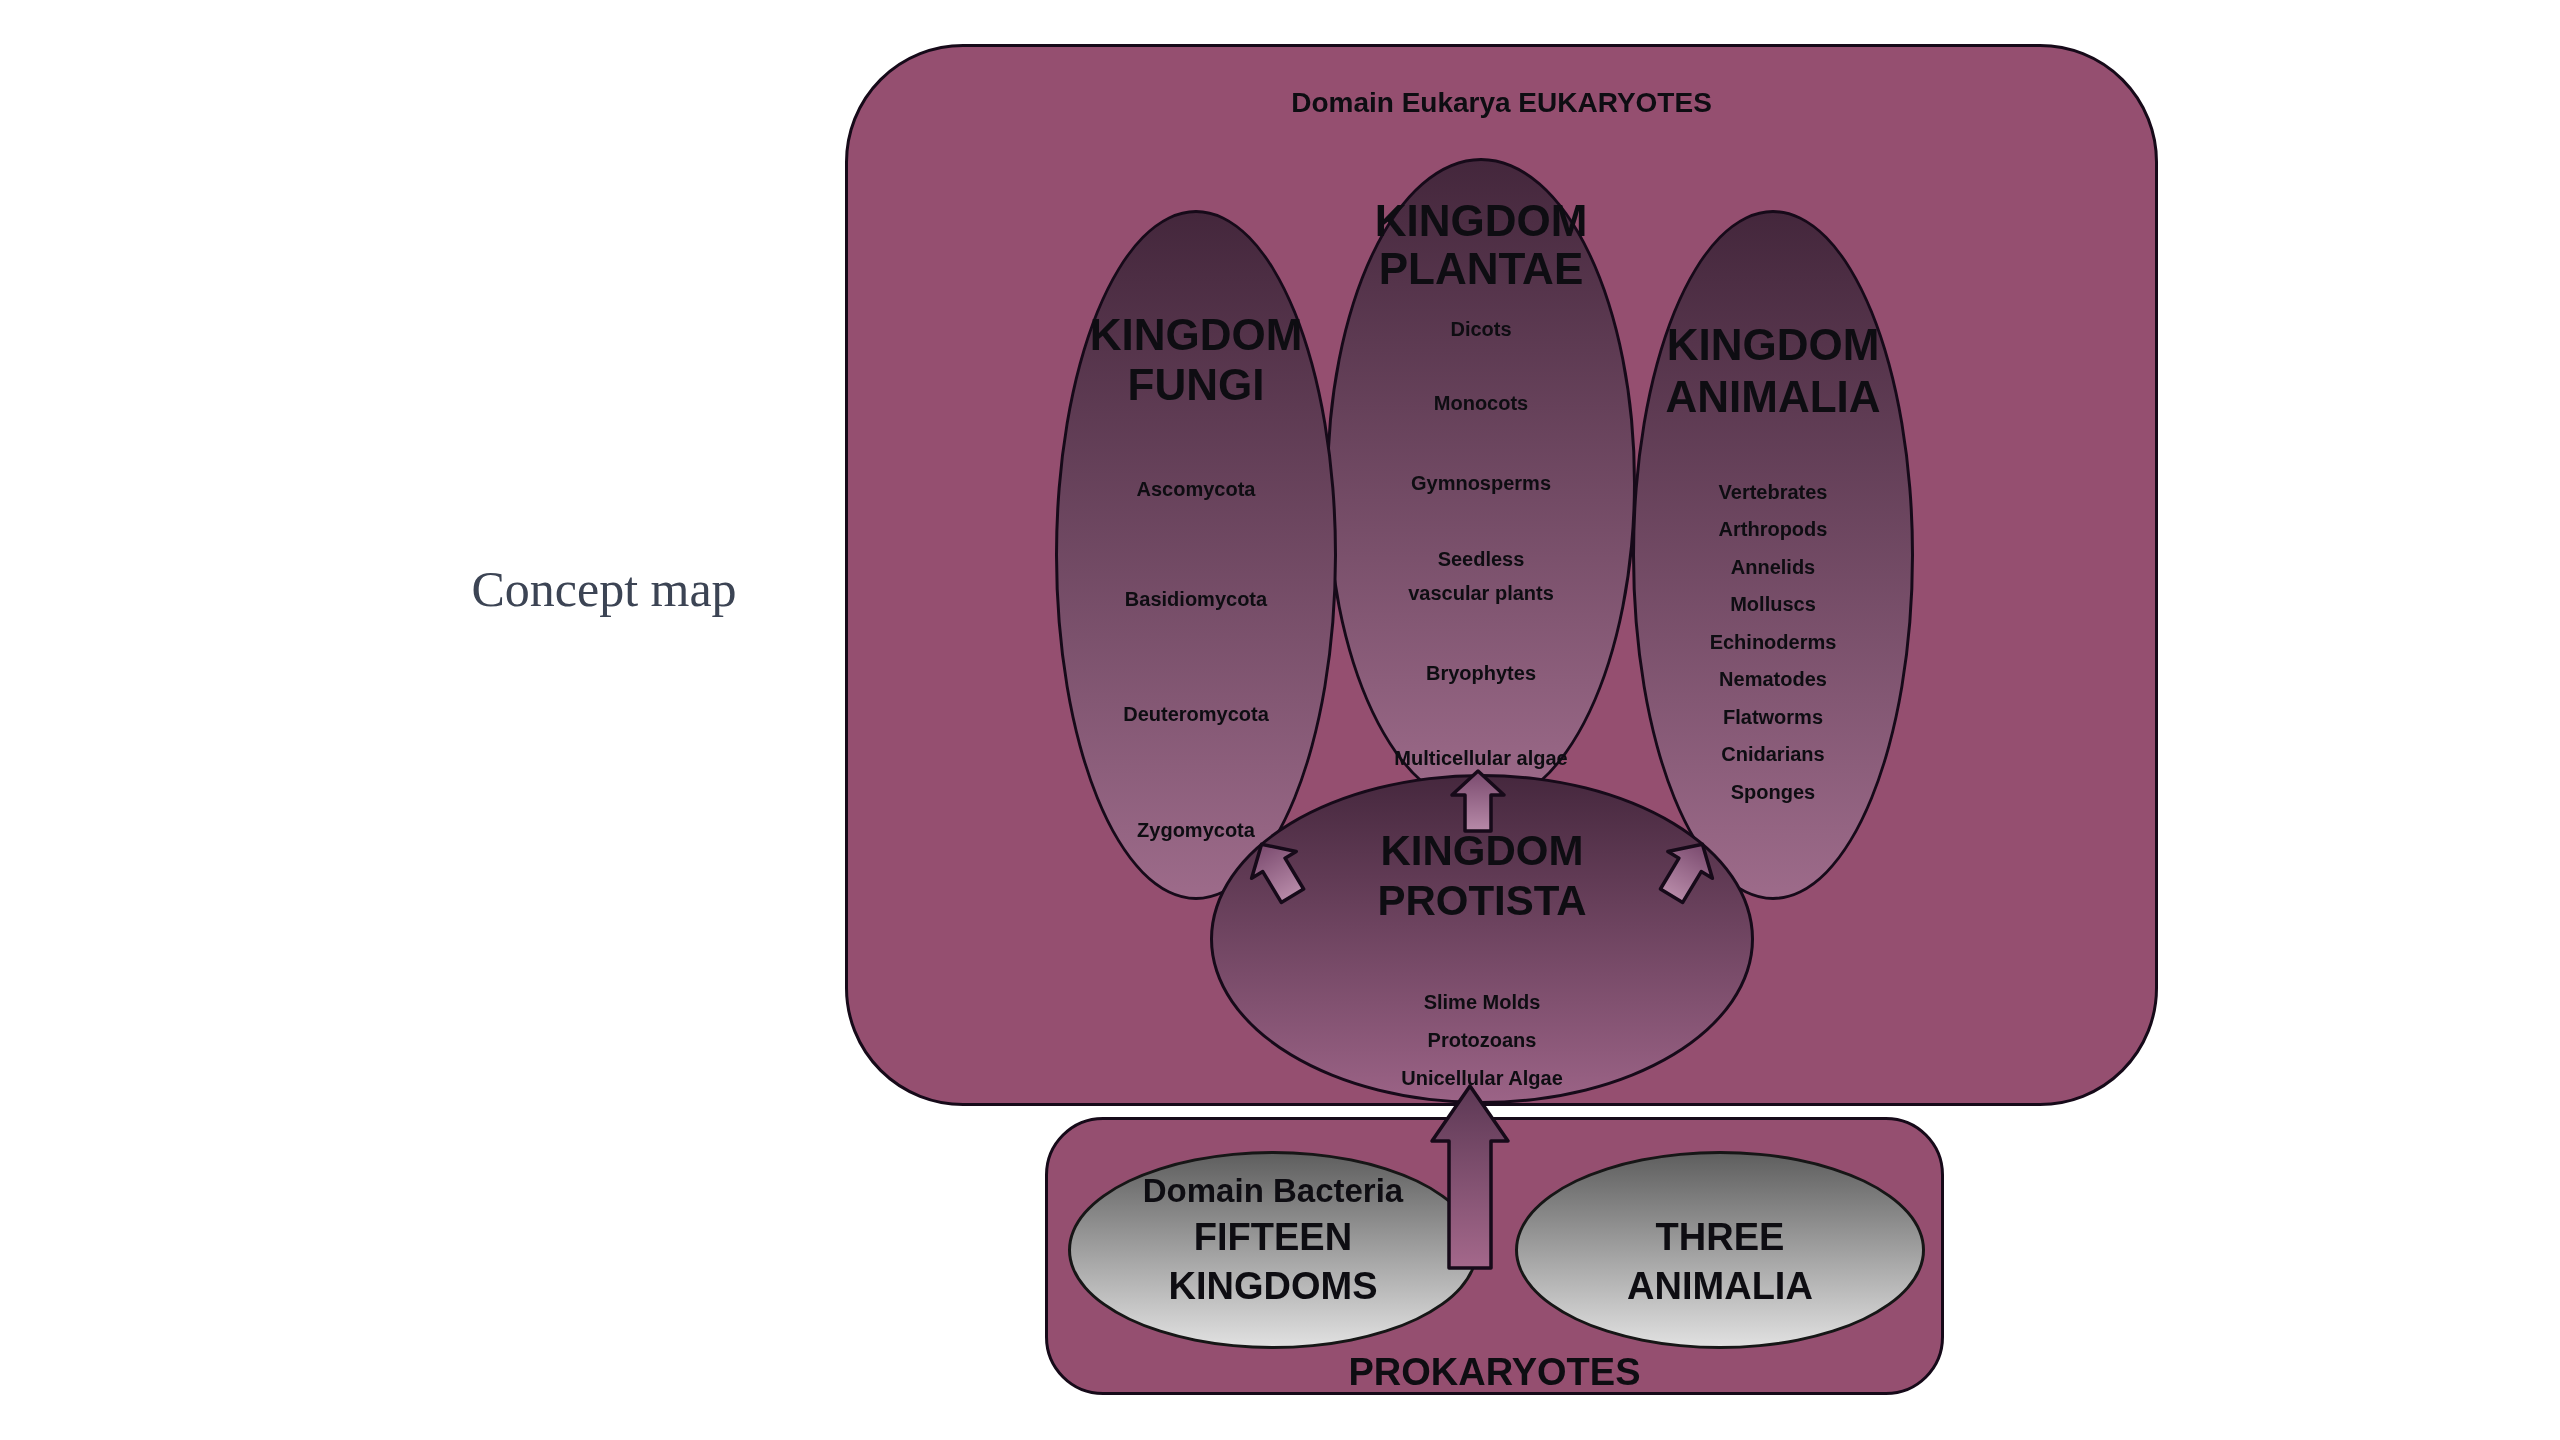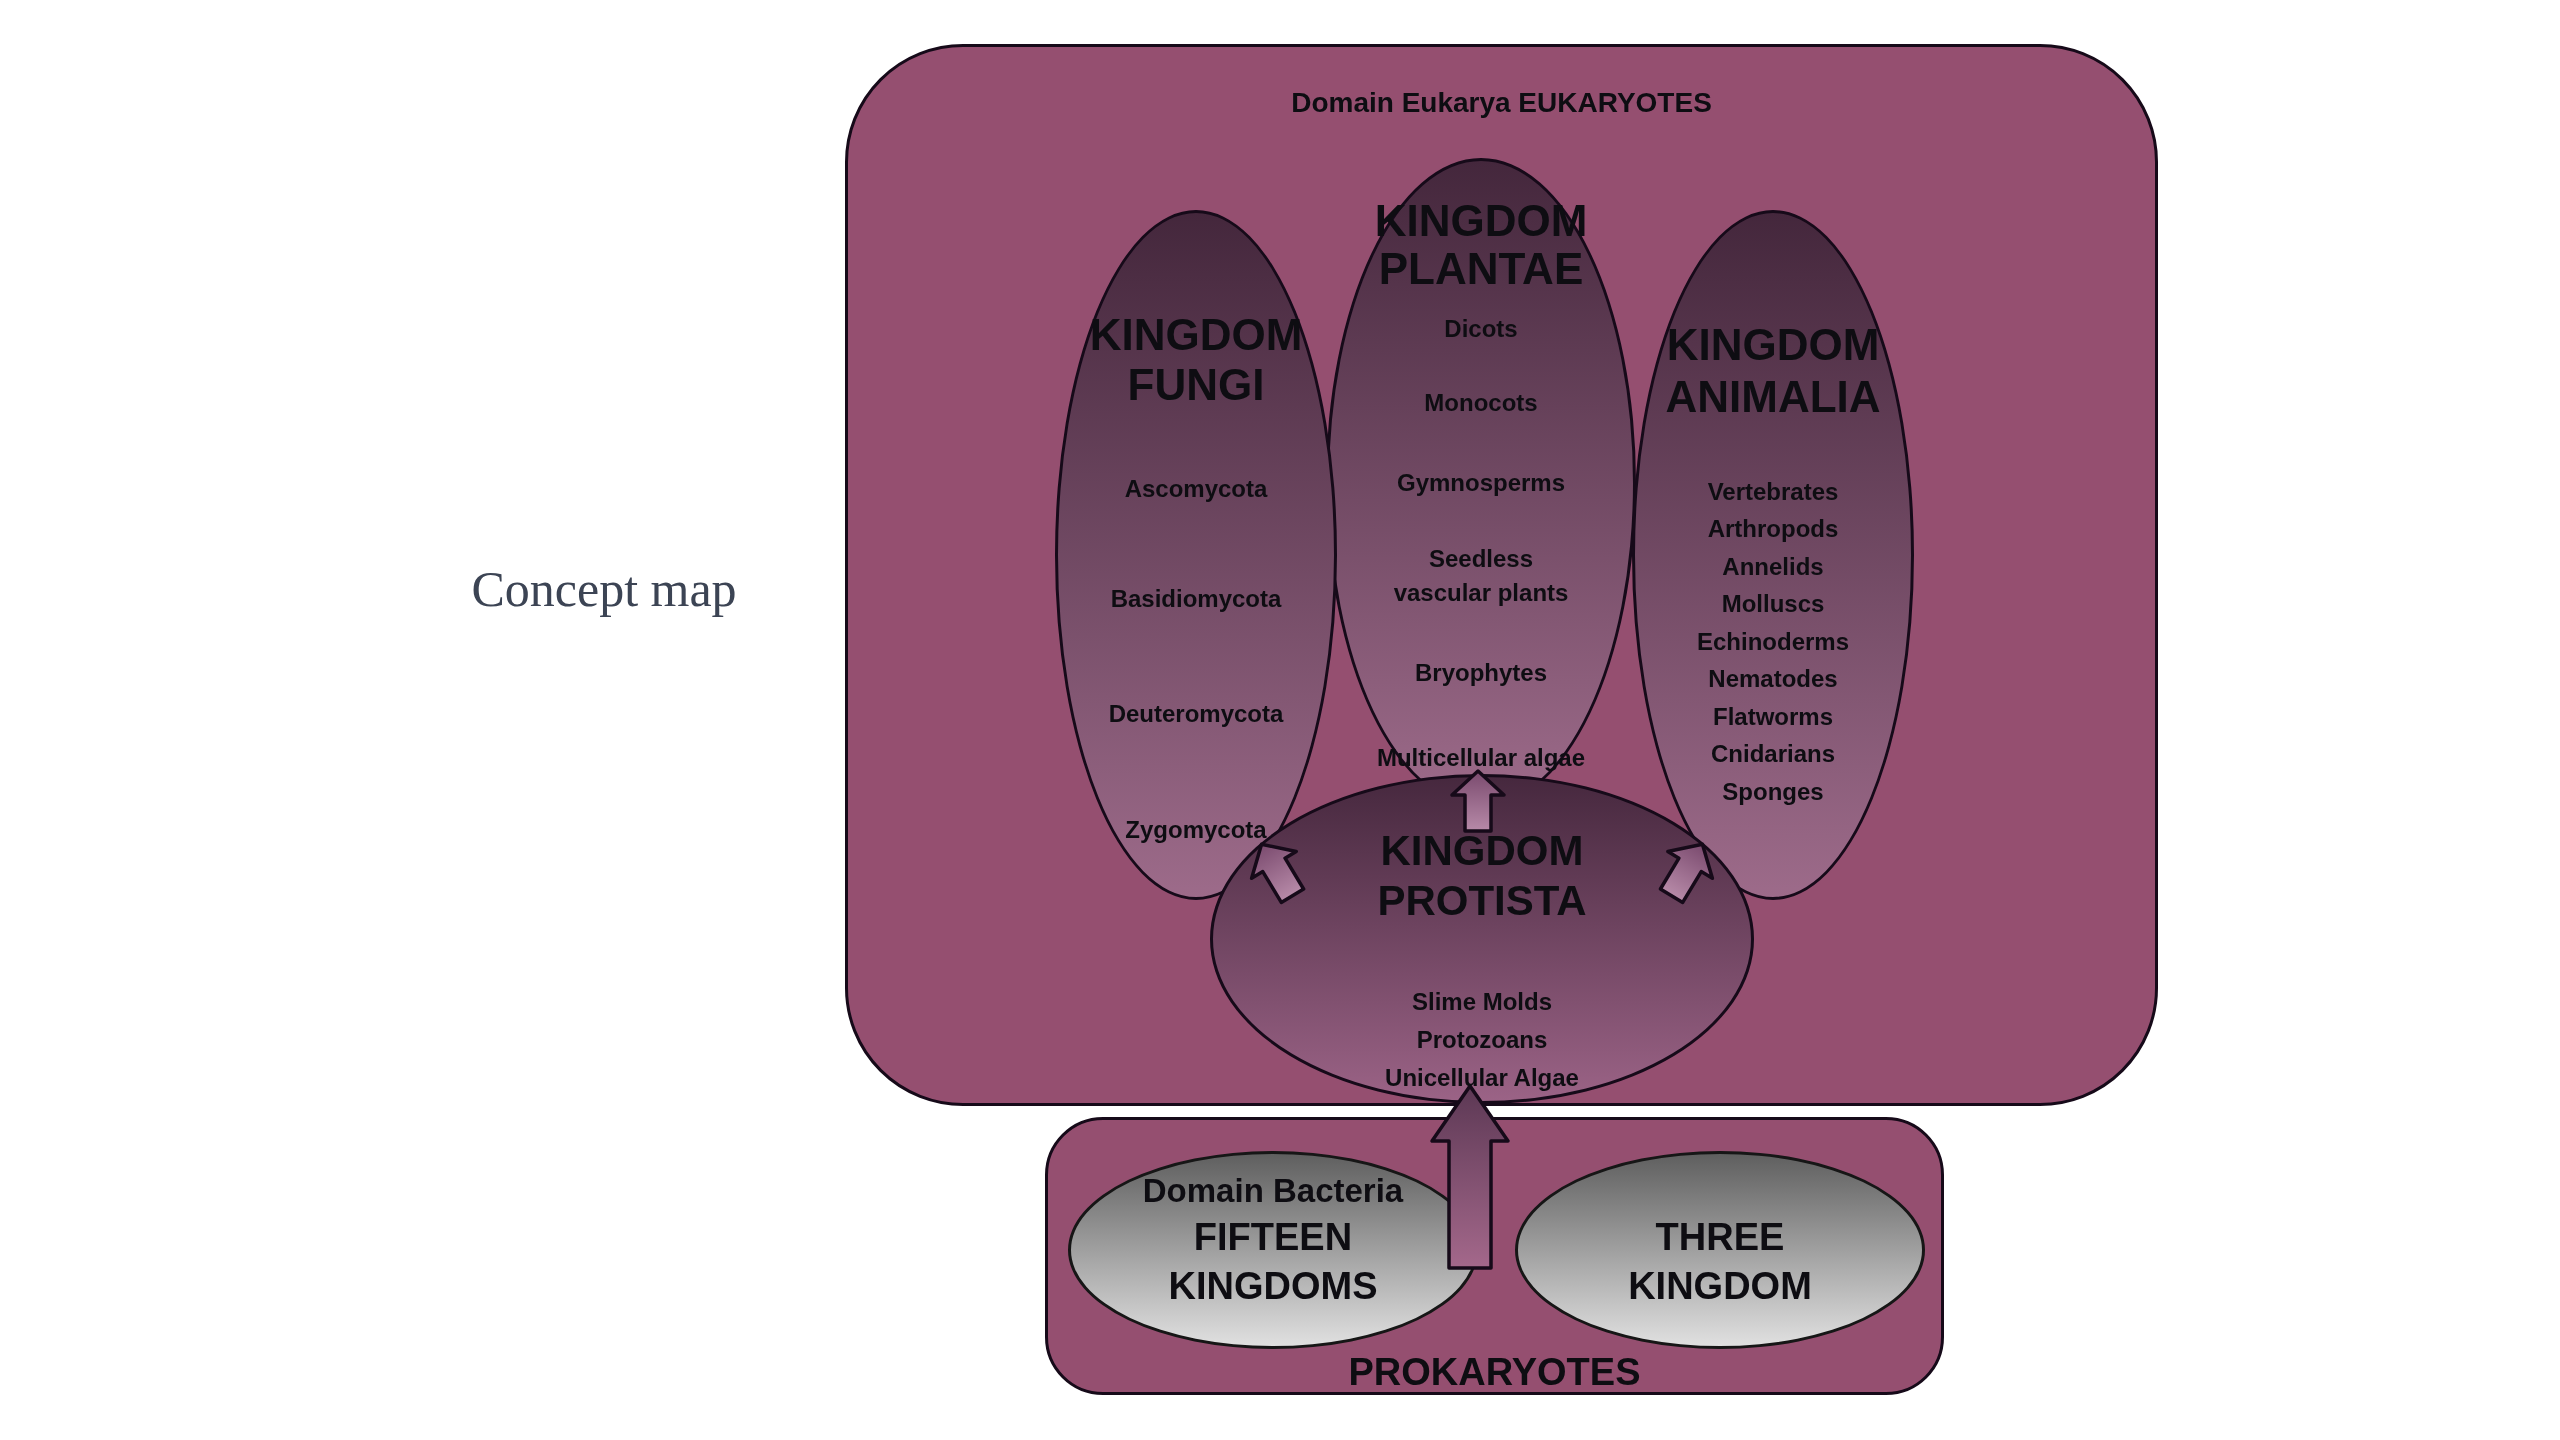--- a/index.html
+++ b/index.html
@@ -37,21 +37,21 @@
   .heading{
     position:absolute;left:-40px;right:-40px;text-align:center;font-weight:700;
     font-size:44px;white-space:pre-line;z-index:10;
   }
   .fungi    .heading{top:97px;line-height:50px;}
   .plantae  .heading{top:36px;line-height:48px;}
   .animalia .heading{top:106px;line-height:52px;}
   .protista .heading{top:49px;line-height:50px;font-size:42px;}
   .item{
     position:absolute;left:-60px;right:-60px;text-align:center;transform:translateY(-50%);
-    font-weight:700;font-size:24px;line-height:34px;white-space:pre-line;z-index:10;
+    font-weight:700;font-size:20px;line-height:34px;white-space:pre-line;z-index:10;
   }
   .prok-box{
     position:absolute;left:1028px;top:1117px;width:899px;height:278px;
     background:var(--map-fill,#954f70);
     border:3px solid var(--map-outline,#160a19);
     border-radius:58px;box-sizing:border-box;margin-left:17px;
   }
   .gray-ellipse{
     position:absolute;width:410px;height:198px;top:31px;border-radius:50%;
     border:3px solid var(--gray-outline,#161616);box-sizing:border-box;
@@ -128,21 +128,21 @@
   </div>
 
   <div class="prok-box">
     <div class="gray-ellipse bacteria">
       <div class="domain-title">Domain Bacteria</div>
       <div class="domain-sub">FIFTEEN
 KINGDOMS</div>
     </div>
     <div class="gray-ellipse archaea">
       <div class="domain-sub">THREE
-KINGDOM</div>
+ANIMALIA</div>
     </div>
     <div class="prok-label">PROKARYOTES</div>
   </div>
 
   <svg class="arrows" viewBox="0 0 2560 1440">
     <defs>
       <linearGradient id="gSmall" x1="0" y1="0" x2="0" y2="1">
         <stop offset="0" style="stop-color:var(--small-arrow-top,#7a4a6e)"></stop>
         <stop offset="1" style="stop-color:var(--small-arrow-bottom,#b78aa8)"></stop>
       </linearGradient>

